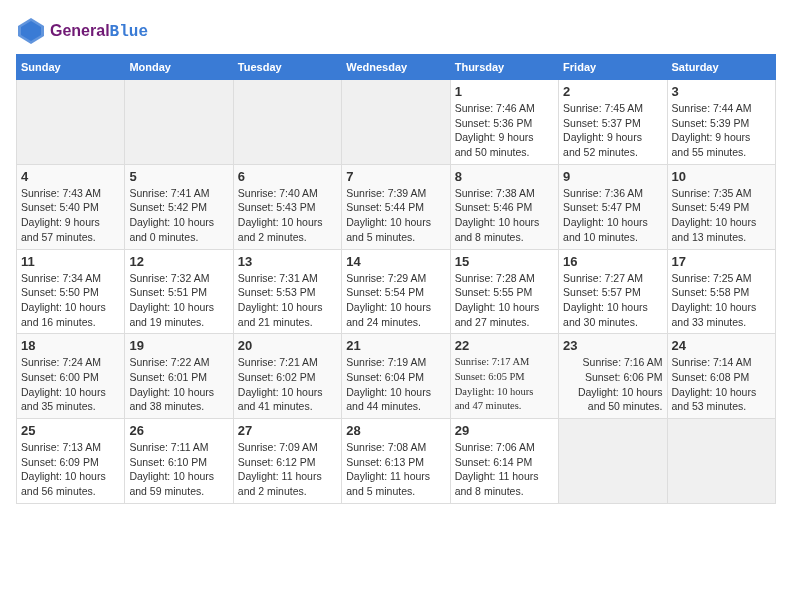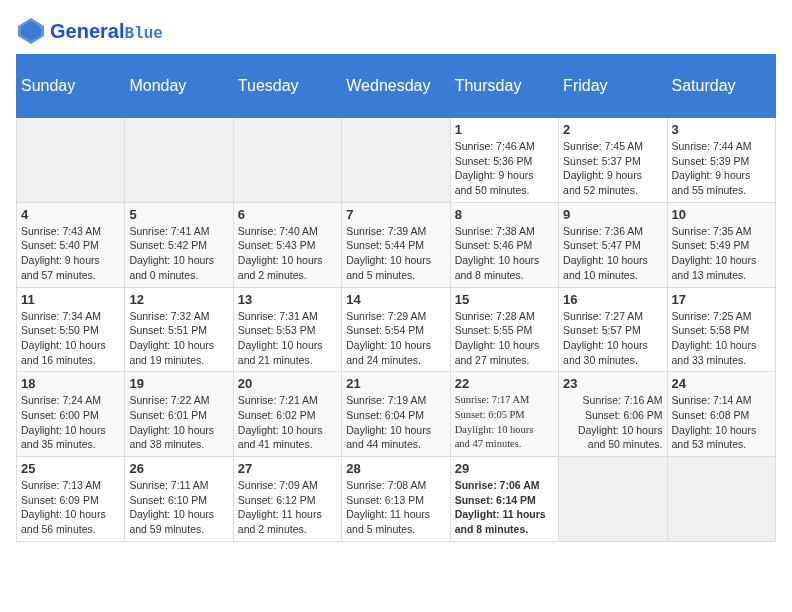--- a/index.html
+++ b/index.html
@@ -36,24 +36,24 @@
     table {
       width: 100%;
       border-collapse: collapse;
       font-size: 11px;
     }
     thead tr {
       background-color: #3a7bd5;
       color: white;
     }
     thead th {
-      padding: 22px 4px;
+      padding: 6px 4px;
       text-align: left;
-      font-weight: normal;
-      font-size: 16px;
+      font-weight: bold;
+      font-size: 11px;
       border: 1px solid #3a7bd5;
     }
     tbody td {
       border: 1px solid #ddd;
       vertical-align: top;
       padding: 4px 4px;
       width: calc(100% / 7);
       height: 80px;
     }
     .day-number {
@@ -80,21 +80,21 @@
 </head>
 <body>
 
 <div class="header-area">
   <div class="logo">
     <svg width="30" height="30" viewBox="0 0 30 30">
       <polygon points="15,2 28,10 28,20 15,28 2,20 2,10" fill="#3a7bd5" opacity="0.8"></polygon>
       <polygon points="15,5 25,11 25,19 15,25 5,19 5,11" fill="#3a7bd5"></polygon>
     </svg>
     <div>
-      <span style="font-size:20px;font-weight:bold;color:#1d4ed8;">General</span><span style="font-size:16px;font-weight:bold;color:#3a7bd5;font-family:Liberation Mono, monospace;">Blue</span>
+      <span style="font-size:16px;font-weight:bold;color:#701a75;">General</span><span style="font-size:16px;font-weight:bold;color:#3a7bd5;font-family:Liberation Mono, monospace;">Blue</span>
     </div>
   </div>
   <div class="title-area">
     <div class="main-title"></div>
     <div class="sub-title"></div>
   </div>
 </div>
 
 <table>
   <thead>
@@ -313,21 +313,21 @@
         </td>
         <td>
           <div class="day-number">28</div>
           <div class="day-info" style="white-space: pre-line;">Sunrise: 7:08 AM
 Sunset: 6:13 PM
 Daylight: 11 hours
 and 5 minutes.</div>
         </td>
         <td>
           <div class="day-number">29</div>
-          <div class="day-info" style="white-space: pre-line; font-weight: bold;">Sunrise: 7:06 AM
+          <div class="day-info" style="white-space: pre-line;">Sunrise: 7:06 AM
 Sunset: 6:14 PM
 Daylight: 11 hours
 and 8 minutes.</div>
         </td>
         <td class="empty-cell"></td>
         <td class="empty-cell"></td>
       </tr>
     </tbody>
 </table>
 

